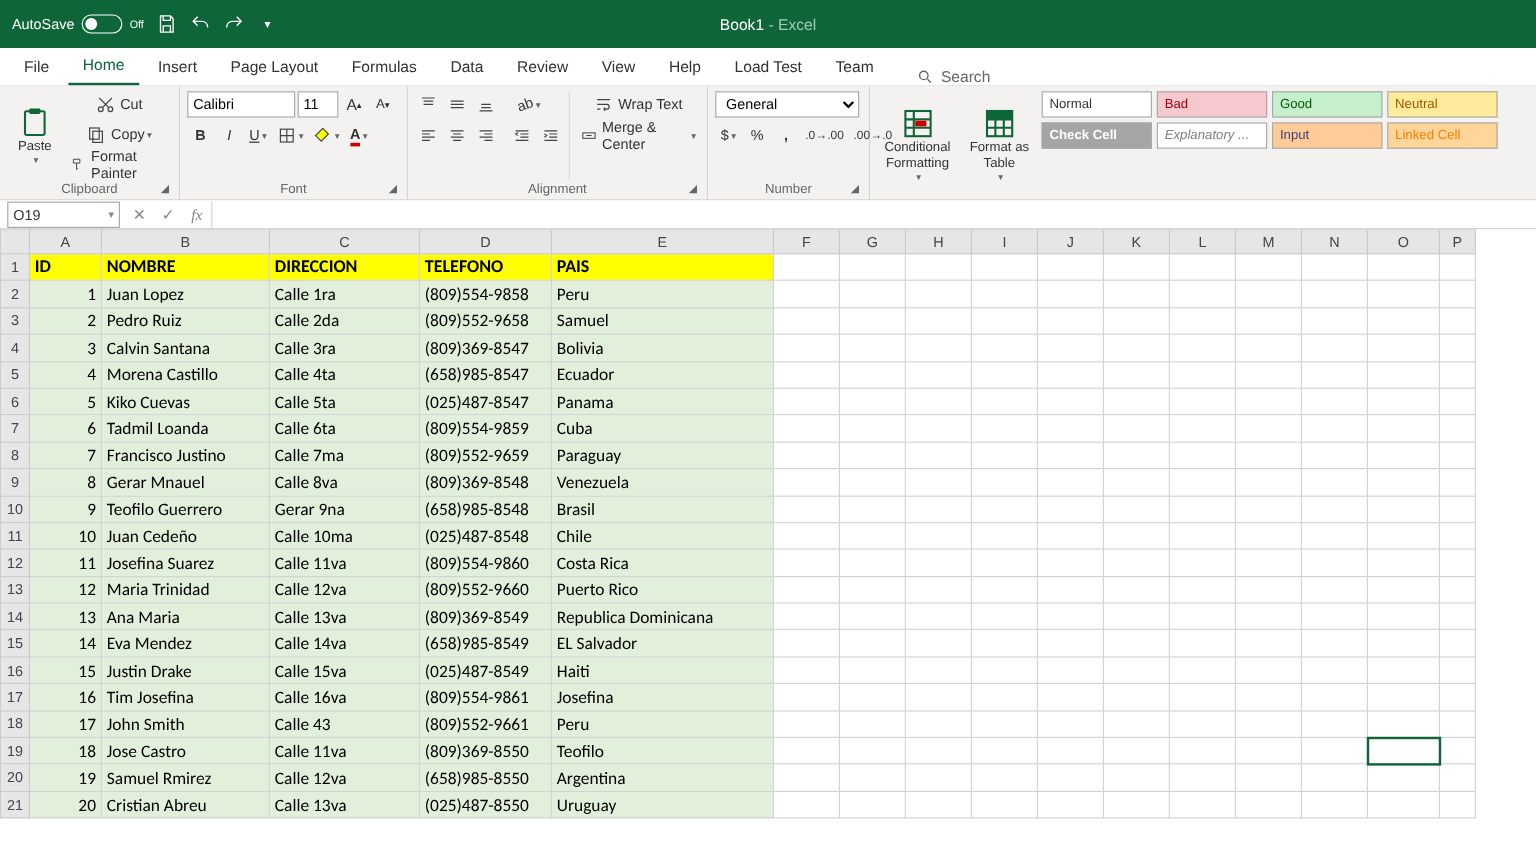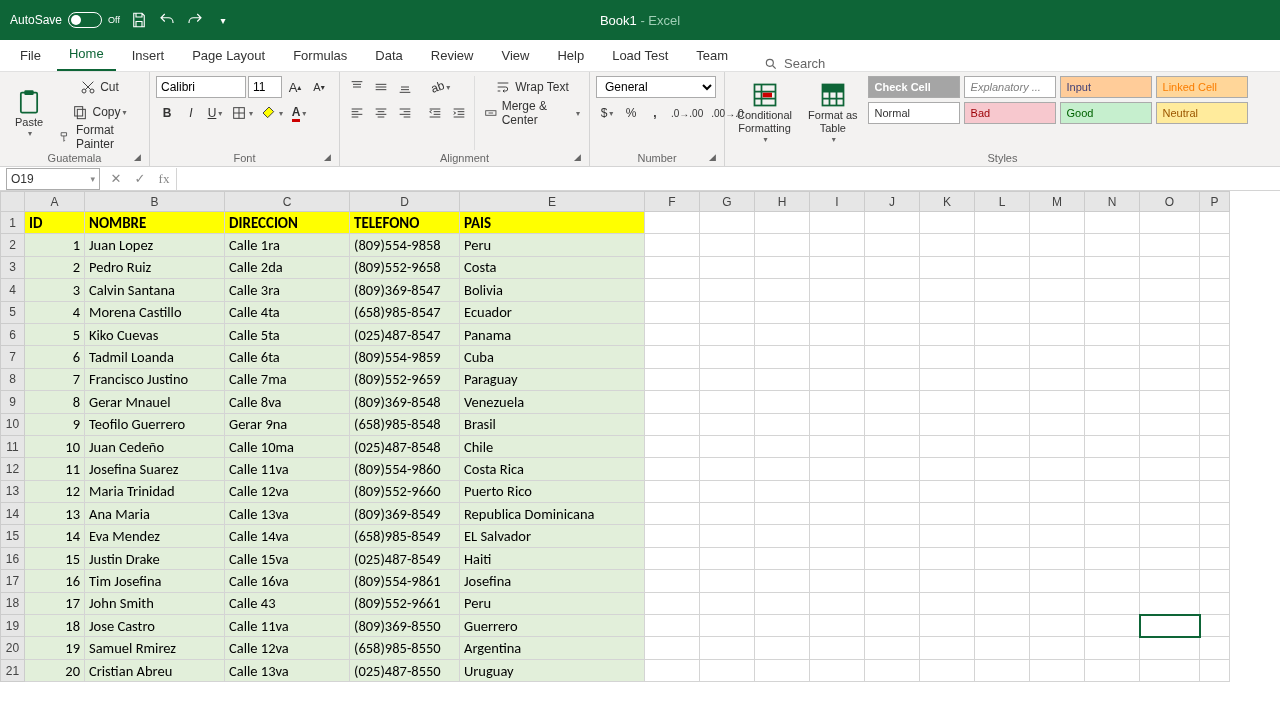--- a/index.html
+++ b/index.html
@@ -36,21 +36,21 @@
 .style-row { display:flex; gap:4px; }
 .style-cell { width:92px; height:22px; border:1px solid #ababab; font-size:11px; display:flex; align-items:center; padding:0 6px; cursor:pointer; }
 .st-normal { background:#fff; } .st-bad{ background:#f7c8ce; color:#9c0006;} .st-good{background:#c6efce;color:#006100;} .st-neutral{background:#ffeb9c;color:#9c5700;}
 .st-check{background:#a5a5a5;color:#fff;font-weight:bold;} .st-expl{background:#fff;font-style:italic;color:#7f7f7f;} .st-input{background:#ffcc99;color:#3f3f76;} .st-linked{background:#ffd699;color:#fa7d00;}
 .dialog-launcher{position:absolute;bottom:2px;right:3px;width:12px;height:12px;font-size:9px;color:#666;cursor:pointer;}
 
 
 .formula-bar{height:24px;display:flex;align-items:center;border-bottom:1px solid #d4d4d4;background:#fff;}
 .name-box{width:94px;height:22px;border:1px solid #ababab;margin:0 4px 0 6px;padding:0 4px;font-size:12px;display:flex;align-items:center;}
 .fb-btn{width:24px;height:22px;display:flex;align-items:center;justify-content:center;color:#888;cursor:pointer;font-size:13px;}
-.fx{font-family:serif;}
+.fx{font-style:italic;font-family:serif;}
 .fb-input{flex:1;height:22px;border:none;border-left:1px solid #d4d4d4;padding:0 6px;font-size:12px;outline:none;}
 
 
 .grid-wrap{height:529px;overflow:hidden;position:relative;}
 table{border-collapse:collapse;table-layout:fixed;}
 .colhdr td,.rowhdr{background:#e6e6e6;border:1px solid #ccc;text-align:center;font-size:12px;color:#444;user-select:none;cursor:pointer;}
 .colhdr td{height:20px;}
 .rowhdr{width:24px;}
 .corner{width:24px;height:20px;background:#e6e6e6;border:1px solid #ccc;}
 .cell{border:1px solid #d4d4d4;height:22.4px;padding:0 4px;font-size:14.5px;white-space:nowrap;overflow:visible;color:#000;cursor:cell;font-family:Calibri,Arial,sans-serif;}
@@ -145,21 +145,21 @@
             <span class="tiny-caret">▾</span>
           </div>
         <div class="btn-sm">
             <svg class="ico" viewBox="0 0 24 24">
               <path d="M4 4h10v6H4z M9 10v10l2-2"></path>
             </svg>
             <span style="margin-left:4px">Format Painter</span>
           </div>
       </div>
     </div>
-    <div class="group-label">Guatemala</div>
+    <div class="group-label">Clipboard</div>
     <div class="dialog-launcher">◢</div>
   </div>
 
   <div class="group" style="width:190px">
     <div class="group-body">
         <div class="col" style="gap:4px">
       <div class="row">
         <input class="sel font-name" value="Calibri" style="">
         <input class="sel font-size" value="11" style="">
         <div class="btn-sm" style="font-size:13px">A<sup style="font-size:8px">▴</sup></div>
@@ -311,34 +311,33 @@
             <rect x="3" y="3" width="18" height="18"></rect>
             <path d="M3 9h18M3 15h18M9 3v18M15 3v18"></path>
             <rect x="3" y="3" width="18" height="6" fill="#0e6537" stroke="none"></rect>
           </svg>
         <span style="white-space:pre">Format as
 Table</span>
           <span class="tiny-caret">▾</span>
       </div>
       <div class="col" style="gap:4px" id="styles-gallery">
           <div class="style-row">
+            <div class="style-cell st-normal">Normal</div>
+            <div class="style-cell st-bad">Bad</div>
+            <div class="style-cell st-good">Good</div>
+            <div class="style-cell st-neutral">Neutral</div>
+          </div>
+          <div class="style-row">
             <div class="style-cell st-check">Check Cell</div>
             <div class="style-cell st-expl">Explanatory ...</div>
             <div class="style-cell st-input">Input</div>
             <div class="style-cell st-linked">Linked Cell</div>
           </div>
-          <div class="style-row">
-            <div class="style-cell st-normal">Normal</div>
-            <div class="style-cell st-bad">Bad</div>
-            <div class="style-cell st-good">Good</div>
-            <div class="style-cell st-neutral">Neutral</div>
-          </div>
         </div>
     </div>
-    <div class="group-label">Styles</div>
   </div>
 </div>
 
 <div class="formula-bar">
   <div class="name-box">
       <span>O19</span>
       <span style="margin-left:auto;font-size:9px;color:#888">▾</span>
     </div>
   <div class="fb-btn">✕</div>
   <div class="fb-btn">✓</div>
@@ -430,21 +429,21 @@
           <td class="cell" style="background:#fff"></td>
         </tr>
       </tbody>
       <tbody>
         <tr class="data-row">
           <td class="rowhdr">3</td>
           <td class="cell num">2</td>
           <td class="cell">Pedro Ruiz</td>
           <td class="cell">Calle 2da</td>
           <td class="cell">(809)552-9658</td>
-          <td class="cell">Costa</td>
+          <td class="cell">Samuel</td>
           <td class="cell" style="background:#fff"></td>
           <td class="cell" style="background:#fff"></td>
           <td class="cell" style="background:#fff"></td>
           <td class="cell" style="background:#fff"></td>
           <td class="cell" style="background:#fff"></td>
           <td class="cell" style="background:#fff"></td>
           <td class="cell" style="background:#fff"></td>
           <td class="cell" style="background:#fff"></td>
           <td class="cell" style="background:#fff"></td>
           <td class="cell" style="background:#fff"></td>
@@ -766,21 +765,21 @@
           <td class="cell" style="background:#fff"></td>
         </tr>
       </tbody>
       <tbody>
         <tr class="data-row">
           <td class="rowhdr">19</td>
           <td class="cell num">18</td>
           <td class="cell">Jose Castro</td>
           <td class="cell">Calle 11va</td>
           <td class="cell">(809)369-8550</td>
-          <td class="cell">Guerrero</td>
+          <td class="cell">Teofilo</td>
           <td class="cell" style="background:#fff"></td>
           <td class="cell" style="background:#fff"></td>
           <td class="cell" style="background:#fff"></td>
           <td class="cell" style="background:#fff"></td>
           <td class="cell" style="background:#fff"></td>
           <td class="cell" style="background:#fff"></td>
           <td class="cell" style="background:#fff"></td>
           <td class="cell" style="background:#fff"></td>
           <td class="cell" style="background:#fff"></td>
           <td class="cell active-cell" style="background:#fff"></td>

